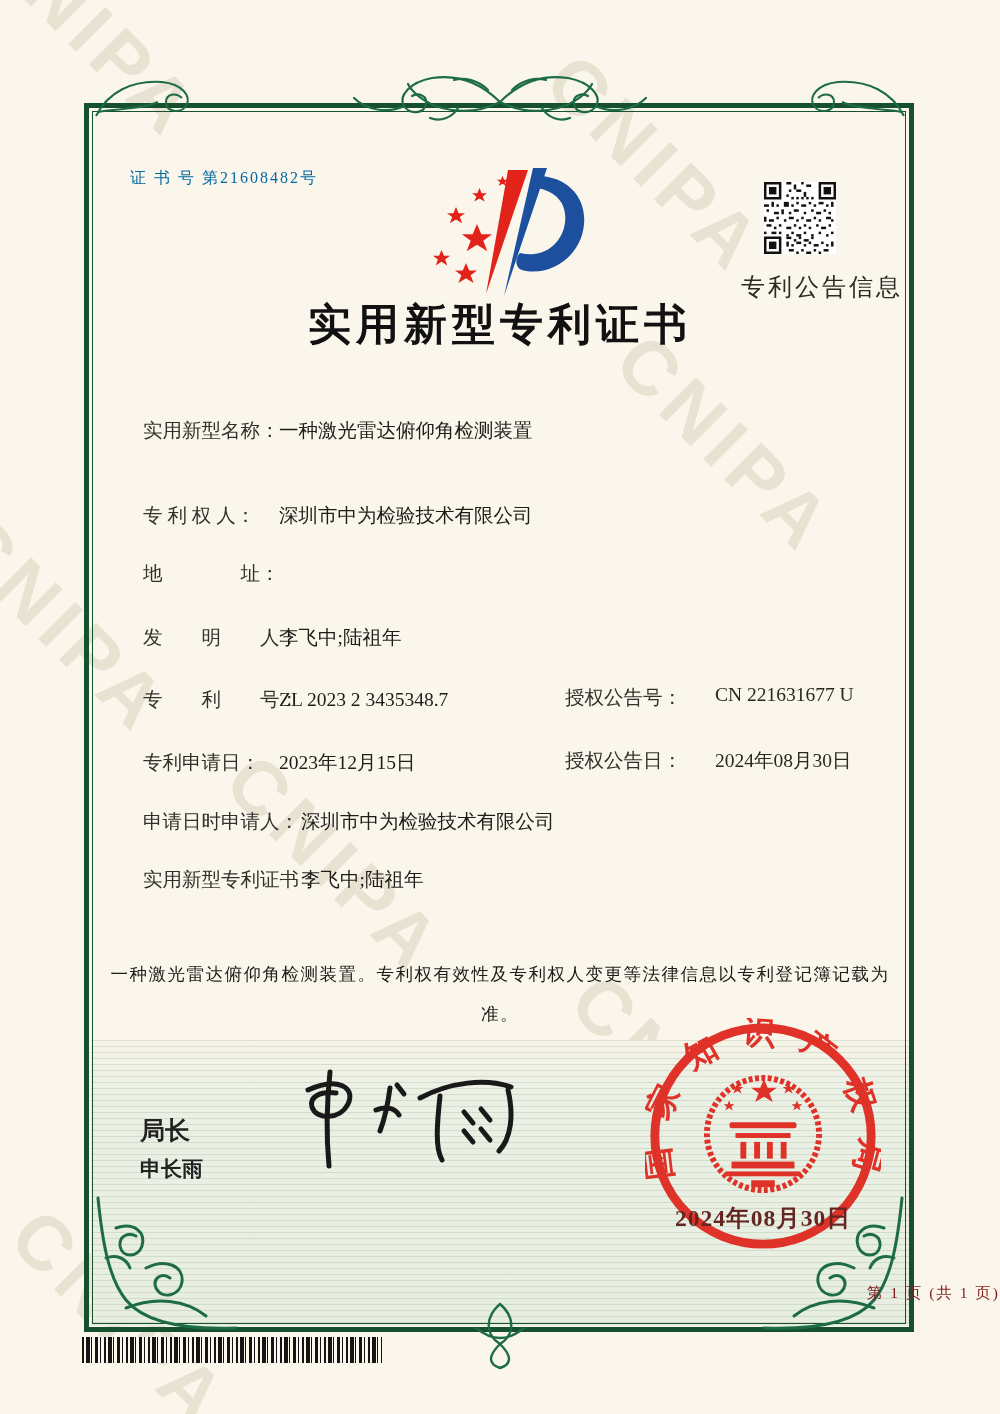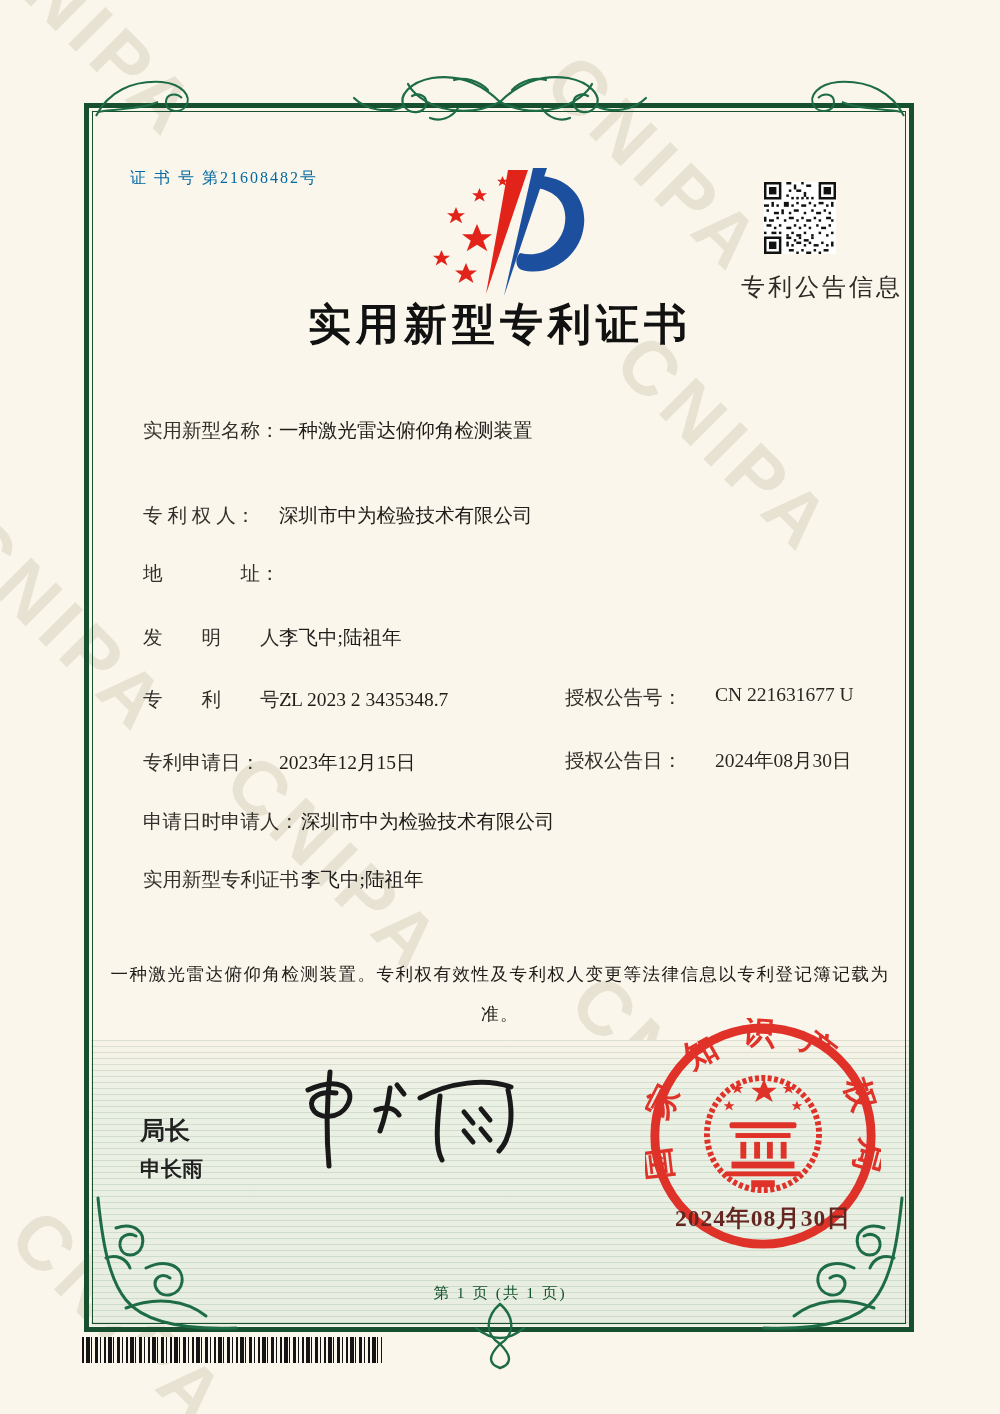--- a/index.html
+++ b/index.html
@@ -35,22 +35,22 @@
              font-family:"DejaVu Serif",serif;font-size:17.5px;letter-spacing:1.5px;line-height:40px;color:#1e1b18;}
   
   .sig-title{position:absolute;left:140px;top:1114px;font-family:"Liberation Sans",sans-serif;
              font-weight:bold;font-size:25px;color:#222;}
   .sig-name{position:absolute;left:140px;top:1155px;font-family:"Liberation Sans",sans-serif;
             font-weight:bold;font-size:21px;color:#222;}
   .sig-svg{position:absolute;left:268px;top:1058px;}
   
   .seal{position:absolute;left:645px;top:1018px;}
   
-  .pageno{position:absolute;left:0;top:1283px;width:100%;text-align:center;font-size:15.5px;
-          letter-spacing:2px;color:#14532d;}
+  .pageno{position:absolute;left:0;top:1283px;width:100%;text-align:right;font-size:15.5px;
+          letter-spacing:2px;color:#7f1d1d;}
   .barcode{position:absolute;left:82px;top:1337px;width:300px;height:26px;
            background:repeating-linear-gradient(90deg,#141414 0 2px,#faf6eb 2px 4px,#141414 4px 8px,
              #faf6eb 8px 9px,#141414 9px 10px,#faf6eb 10px 13px,#141414 13px 16px,#faf6eb 16px 18px,
              #141414 18px 19px,#faf6eb 19px 22px);}
   .orn{position:absolute;pointer-events:none;}
   svg{display:block;}
 </style>
 </head>
 <body>
 

